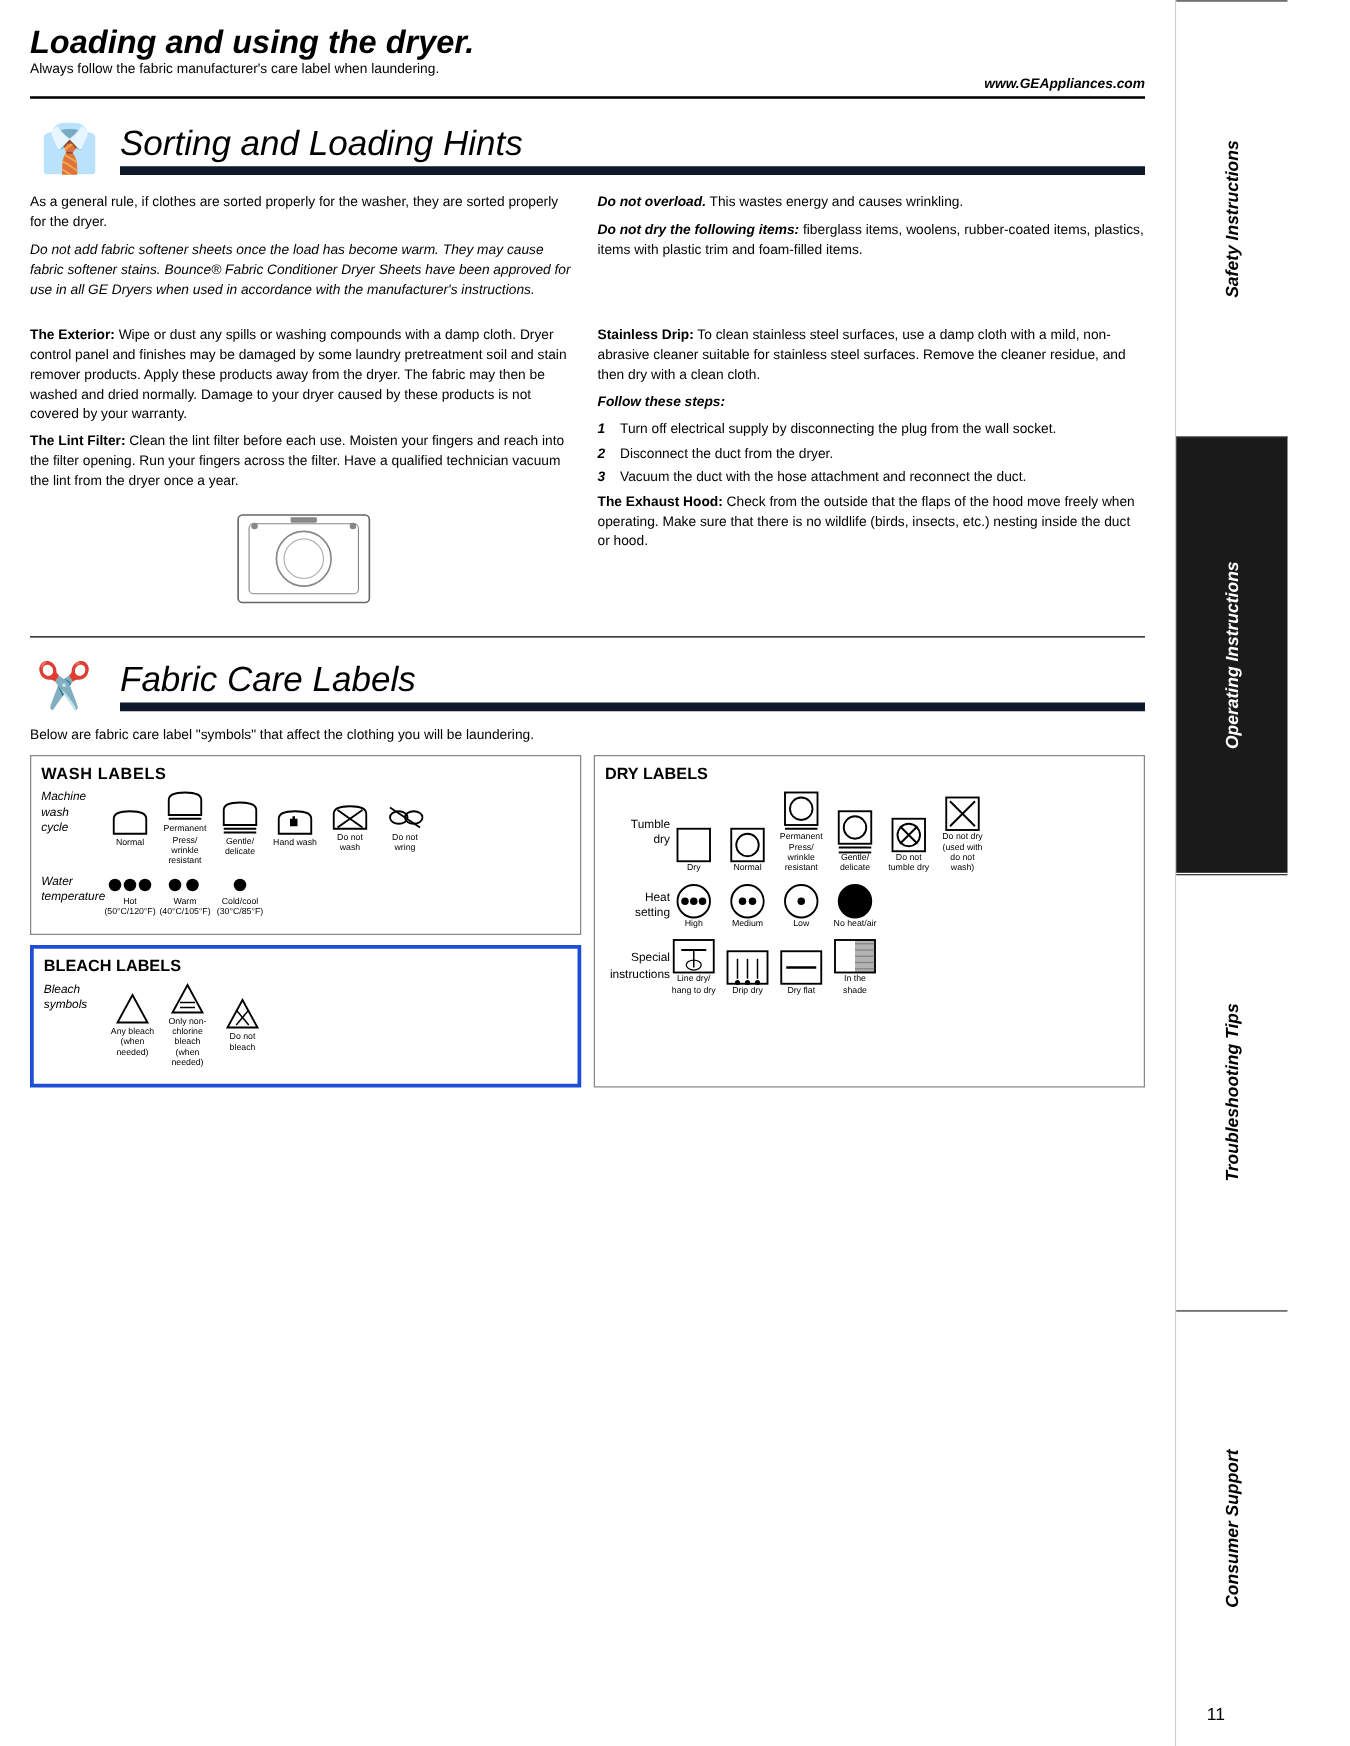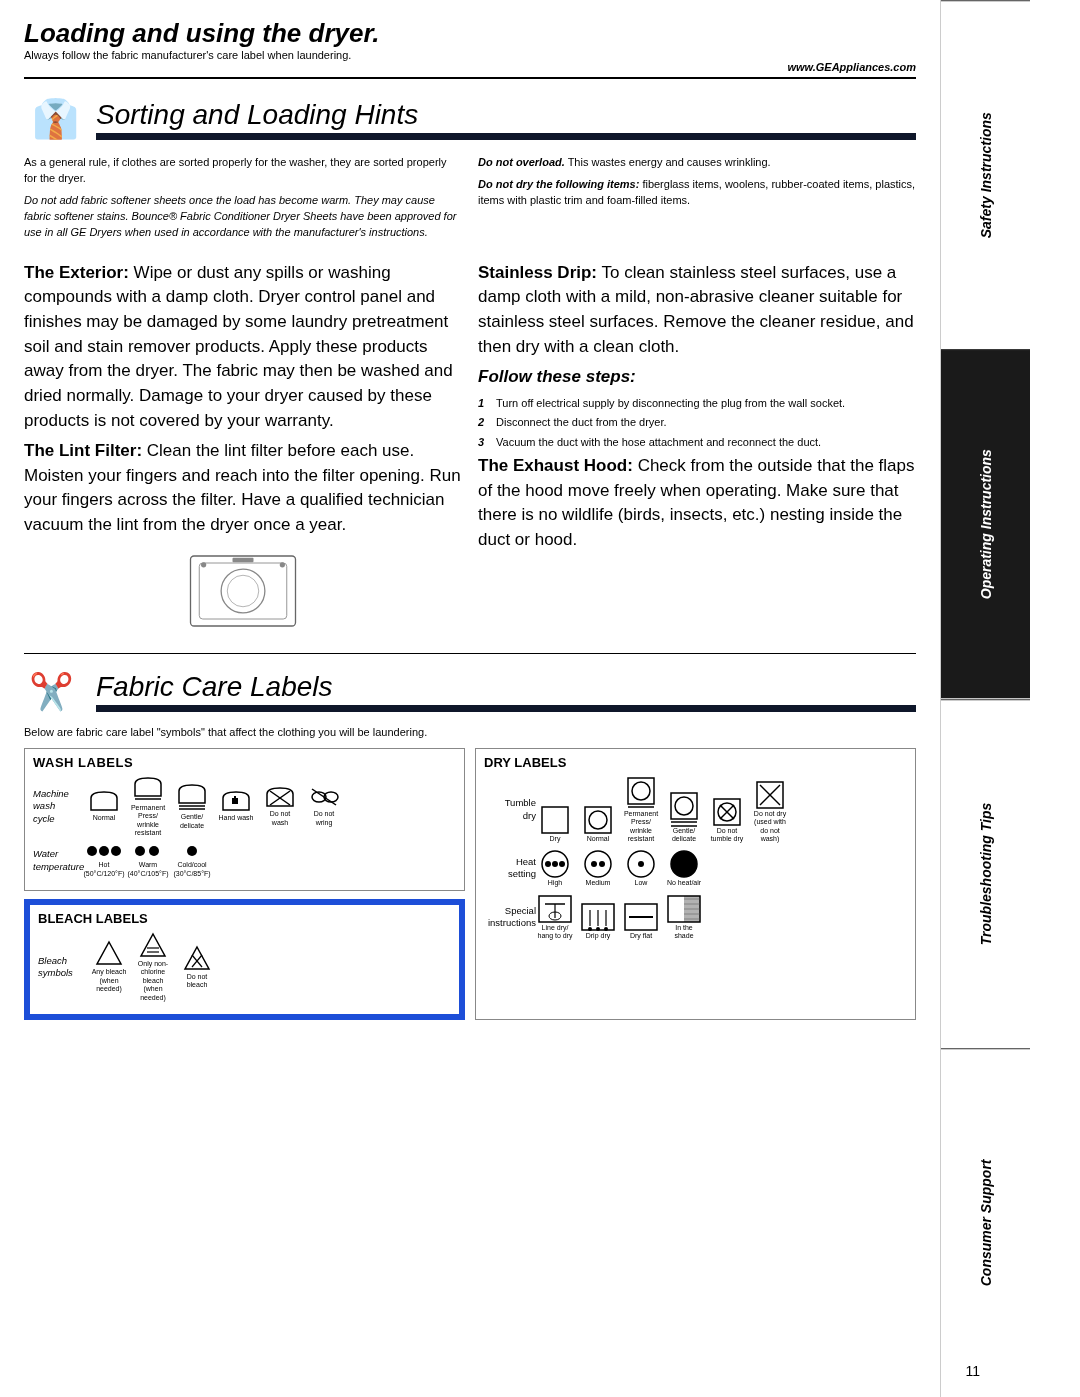--- a/index.html
+++ b/index.html
@@ -107,21 +107,21 @@
     
     .cleaning-section {
       margin-bottom: 14px;
     }
     .cleaning-two-col {
       display: grid;
       grid-template-columns: 1fr 1fr;
       gap: 16px;
     }
     .cleaning-left p, .cleaning-right p {
-      font-size: 17px;
+      font-size: 11px;
       line-height: 1.45;
       margin-bottom: 6px;
     }
     .cleaning-diagram {
       text-align: center;
       margin-top: 8px;
     }
     .cleaning-diagram svg {
       width: 140px;
       height: 90px;
@@ -163,21 +163,21 @@
       padding: 6px 8px;
     }
     .label-box-title {
       font-size: 13px;
       font-weight: bold;
       margin-bottom: 6px;
       letter-spacing: 0.5px;
     }
     .label-row {
       display: flex;
-      align-items: center;
+      align-items: flex-start;
       margin-bottom: 6px;
     }
     .label-name {
       font-size: 9.5px;
       font-style: italic;
       line-height: 1.3;
       width: 52px;
       min-width: 52px;
     }
     .label-symbols {
@@ -235,21 +235,21 @@
       font-size: 7px;
       text-align: center;
       width: 38px;
     }
     .dry-symbol-item span {
       font-size: 7px;
       line-height: 1.2;
     }
     
     .bleach-box {
-      border: 6px solid #1d4ed8;
+      border: 3px solid #1d4ed8;
       padding: 6px 8px;
       margin-top: 8px;
     }
     .bleach-box-title {
       font-size: 13px;
       font-weight: bold;
       margin-bottom: 6px;
     }
     .page-number {
       position: absolute;

